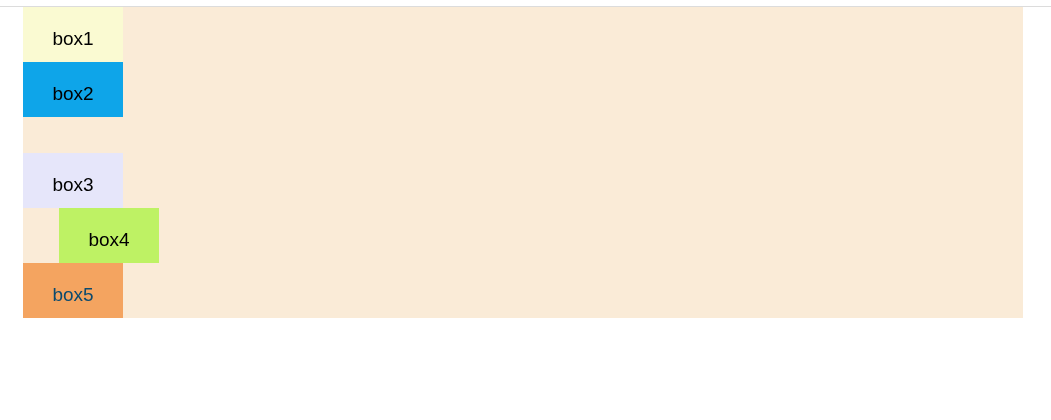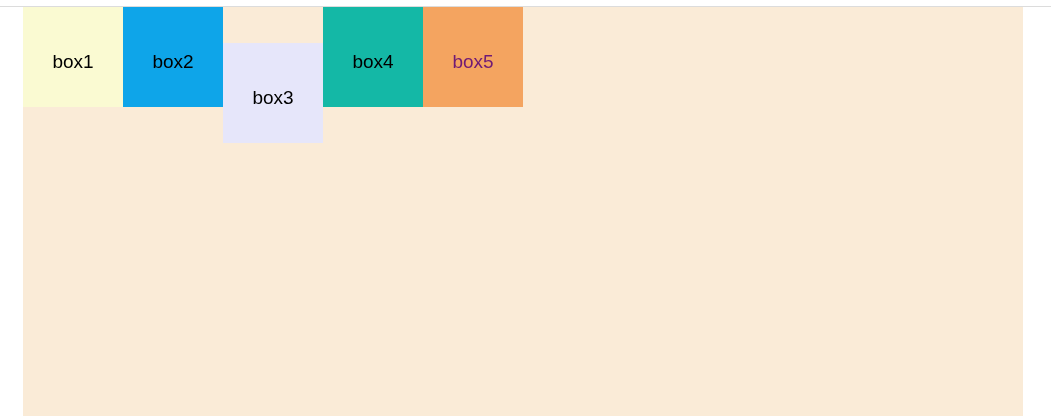--- a/index.html
+++ b/index.html
@@ -19,22 +19,23 @@
     top: 6px;
     left: 0;
     width: 1051px;
     height: 1px;
   }
   .container {
     position: absolute;
     top: 7px;
     left: 23px;
     width: 1000px;
-    height: 409px;
+    height: 311px;
     display: flex;
+    flex-direction: column;
     align-items: flex-start;
   }
   .box {
     width: 100px;
     height: 100px;
     box-sizing: border-box;
     padding-top: 8px;
     display: flex;
     align-items: center;
     justify-content: center;
@@ -55,21 +56,21 @@
   </div>
 
   <div class="box" style="background: #0ea5e9;">
     <span style="color: rgb(0, 0, 0);">box2</span>
   </div>
 
   <div class="box" style="background: rgb(230, 230, 250); margin-top: 36px;">
     <span style="color: rgb(0, 0, 0);">box3</span>
   </div>
 
-  <div class="box" style="background: #14b8a6;">
+  <div class="box" style="background: #bef264; margin-left: 36px;">
     <span style="color: rgb(0, 0, 0);">box4</span>
   </div>
 
   <div class="box" style="background: rgb(244, 164, 96);">
-    <span style="color: #701a75;">box5</span>
+    <span style="color: #0c4a6e;">box5</span>
   </div>
 
 </div>
 
 </body></html>

